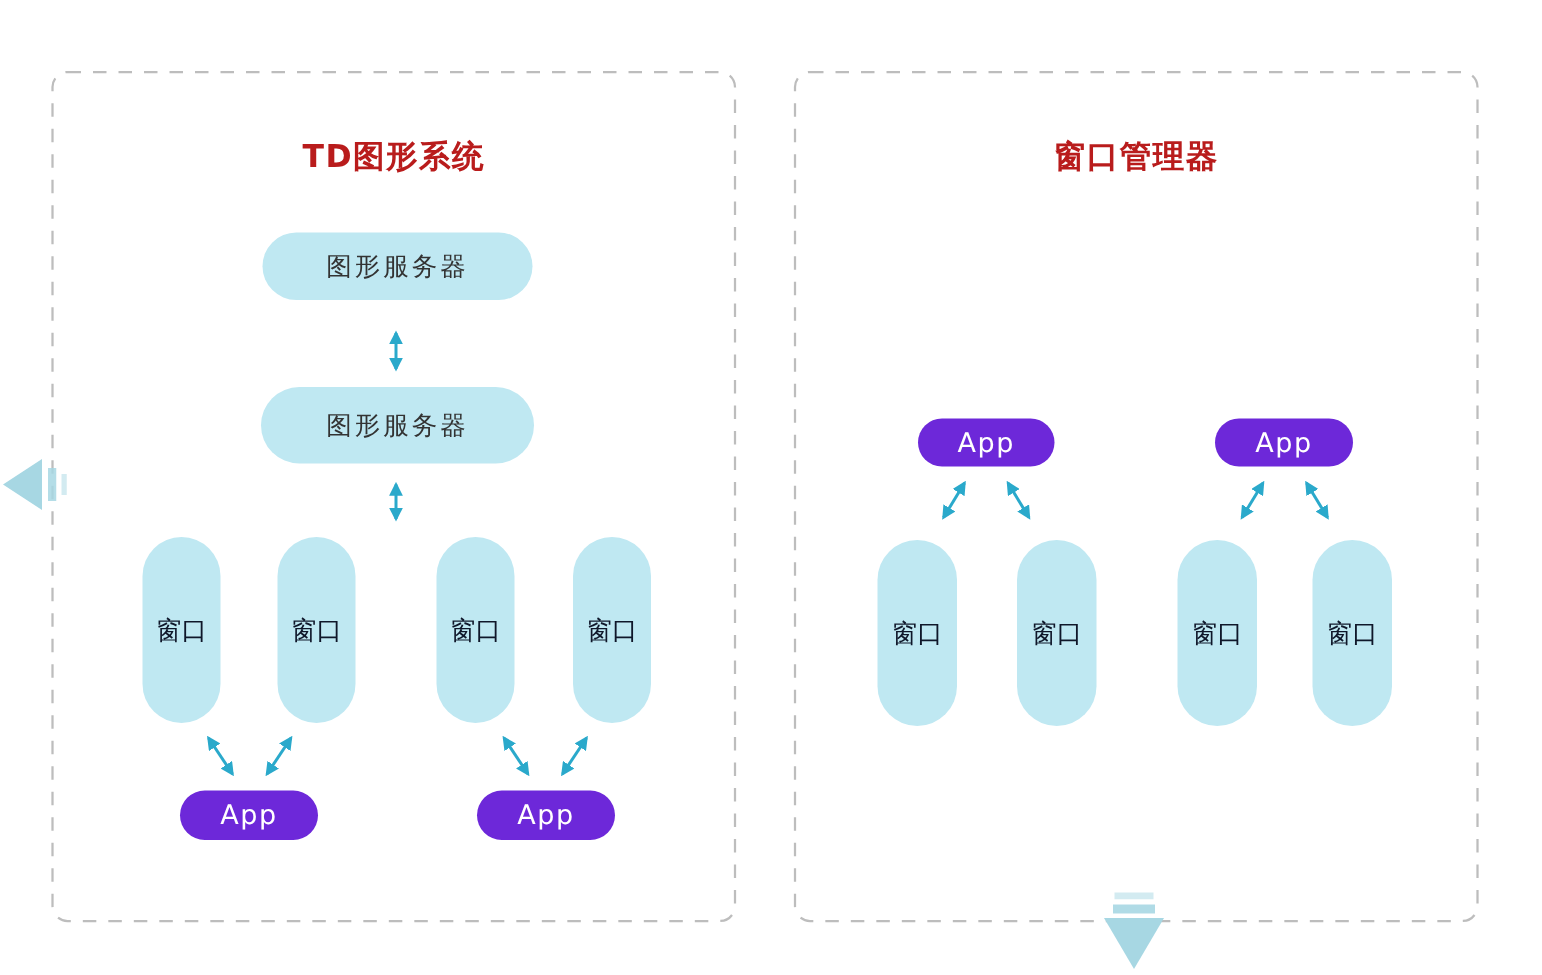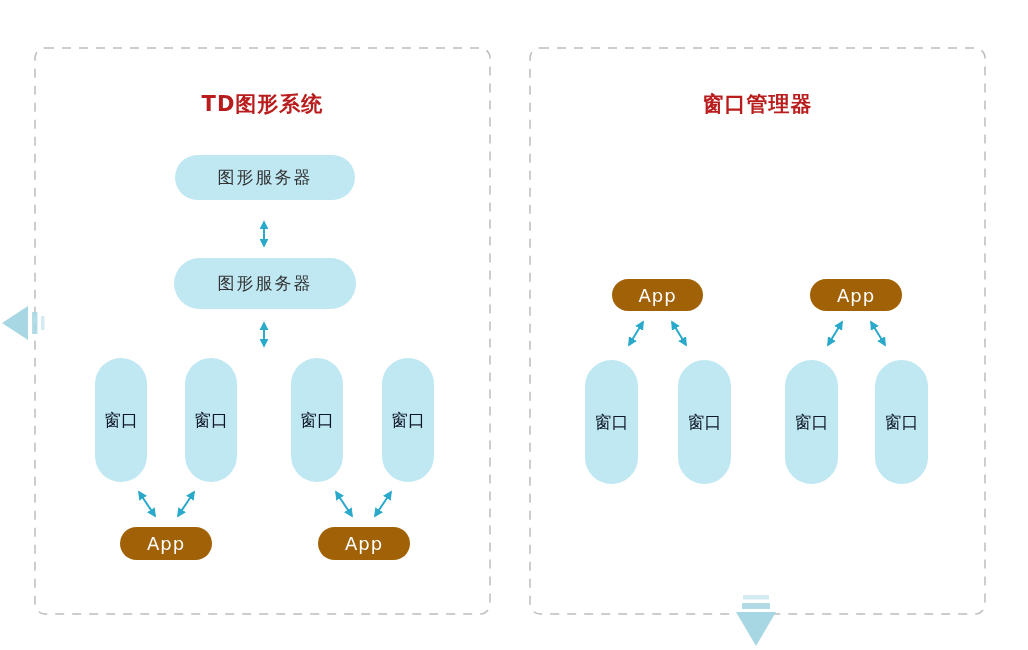--- a/index.html
+++ b/index.html
@@ -22,21 +22,21 @@
 
   .capsule{
     position:absolute;background:#BFE8F2;border-radius:27px;
     width:52px;height:124px;
     display:flex;align-items:center;justify-content:center;
     color:#0f172a;font-size:17px;
     writing-mode:horizontal-tb;white-space:nowrap;
   }
 
   .app-pill{
-    position:absolute;background:#a16207;border-radius:17px;
+    position:absolute;background:#6d28d9;border-radius:17px;
     display:flex;align-items:center;justify-content:center;
     color:#ffffff;font-size:18px;letter-spacing:1px;
   }
 
   .overlay{position:absolute;left:0;top:0;pointer-events:none;}
   .icon{position:absolute;pointer-events:none;}
 </style>
 </head>
 <body>
 

